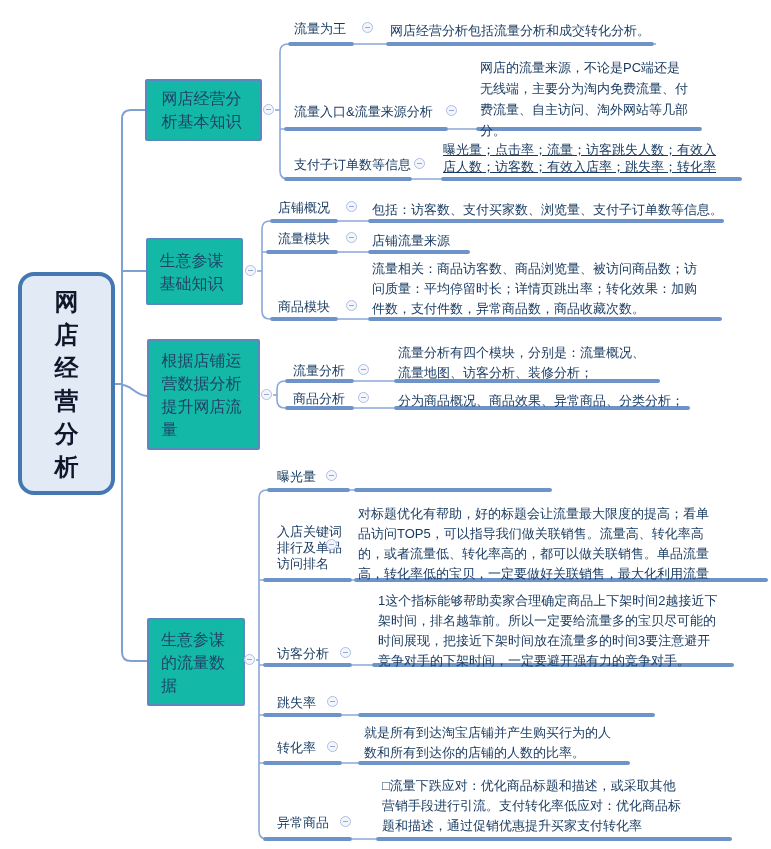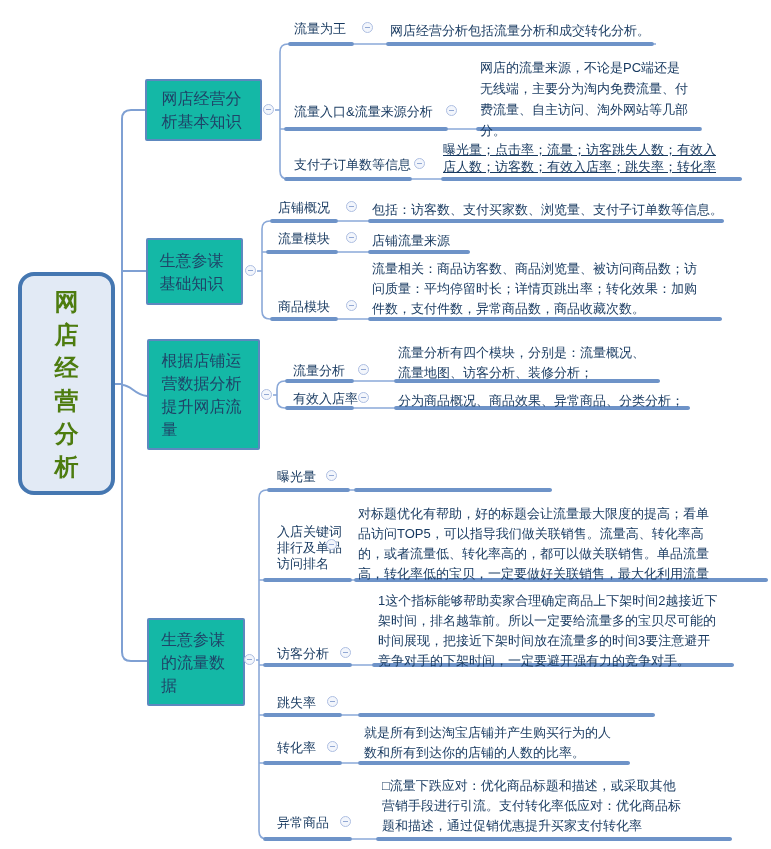--- a/index.html
+++ b/index.html
@@ -5,21 +5,21 @@
   html,body{margin:0;padding:0;background:#fff;}
   .canvas{position:relative;width:771px;height:849px;background:#ffffff;overflow:hidden;
           font-family:"Liberation Sans","DejaVu Sans",sans-serif;}
   svg.wires{position:absolute;left:0;top:0;width:771px;height:849px;}
   .thin{stroke:#8aa8d8;stroke-width:1.6;fill:none;}
   .trunk{stroke:#7fa0d3;stroke-width:2;fill:none;stroke-linecap:round;}
   .thick{stroke:#6e93c8;stroke-width:3.8;fill:none;stroke-linecap:round;}
   .root-box{position:absolute;left:18px;top:272px;width:97px;height:223px;
             background:#e2eaf5;border:4px solid #4577b1;border-radius:16px;
             display:flex;align-items:center;justify-content:center;box-sizing:border-box;}
-  .root-text{width:28px;font-size:24px;line-height:33px;font-weight:bold;color:#4d7c0f;
+  .root-text{width:28px;font-size:24px;line-height:33px;font-weight:bold;color:#0f172a;
              word-break:break-all;text-align:center;}
   .branch-box{position:absolute;background:#14b8a6;border:2.5px solid #5d88bf;border-radius:2px;
               display:flex;align-items:center;justify-content:center;box-sizing:border-box;}
   .branch-text{font-size:16px;line-height:23px;color:#1f4468;word-break:break-all;text-align:left;}
   .leaf-label{position:absolute;font-size:13px;line-height:16px;color:#16385f;white-space:nowrap;}
   .leaf-label.multi{white-space:normal;word-break:break-all;}
   .leaf-desc{position:absolute;font-size:13px;line-height:20px;color:#16385f;white-space:nowrap;}
   .leaf-desc.wrap{white-space:normal;word-break:break-all;}
   .minus{position:absolute;width:11px;height:11px;border:1px solid #aebfe2;border-radius:50%;
          background:#f3f6fc;box-sizing:border-box;}
@@ -135,21 +135,21 @@
   <div class="leaf-desc" style="left:372px;top:231px;">店铺流量来源</div>
 
   <div class="leaf-label" style="left:278px;top:299px;">商品模块</div>
   <span class="minus" style="left:346px;top:300px;"></span>
   <div class="leaf-desc wrap" style="left:372px;top:259px;width:334px;">流量相关：商品访客数、商品浏览量、被访问商品数；访问质量：平均停留时长；详情页跳出率；转化效果：加购件数，支付件数，异常商品数，商品收藏次数。</div>
 
   <div class="leaf-label" style="left:293px;top:363px;">流量分析</div>
   <span class="minus" style="left:358px;top:364px;"></span>
   <div class="leaf-desc wrap" style="left:398px;top:343px;width:252px;">流量分析有四个模块，分别是：流量概况、流量地图、访客分析、装修分析；</div>
 
-  <div class="leaf-label" style="left:293px;top:391px;">有效入店率</div>
+  <div class="leaf-label" style="left:293px;top:391px;">商品分析</div>
   <span class="minus" style="left:358px;top:392px;"></span>
   <div class="leaf-desc" style="left:398px;top:391px;">分为商品概况、商品效果、异常商品、分类分析；</div>
 
   <div class="leaf-label" style="left:277px;top:469px;">曝光量</div>
   <span class="minus" style="left:326px;top:470px;"></span>
 
   <div class="leaf-label multi" style="left:277px;top:524px;width:70px;">入店关键词排行及单品访问排名</div>
   <span class="minus" style="left:326px;top:539px;"></span>
   <div class="leaf-desc wrap" style="left:358px;top:504px;width:352px;">对标题优化有帮助，好的标题会让流量最大限度的提高；看单品访问TOP5，可以指导我们做关联销售。流量高、转化率高的，或者流量低、转化率高的，都可以做关联销售。单品流量高，转化率低的宝贝，一定要做好关联销售，最大化利用流量</div>
 

